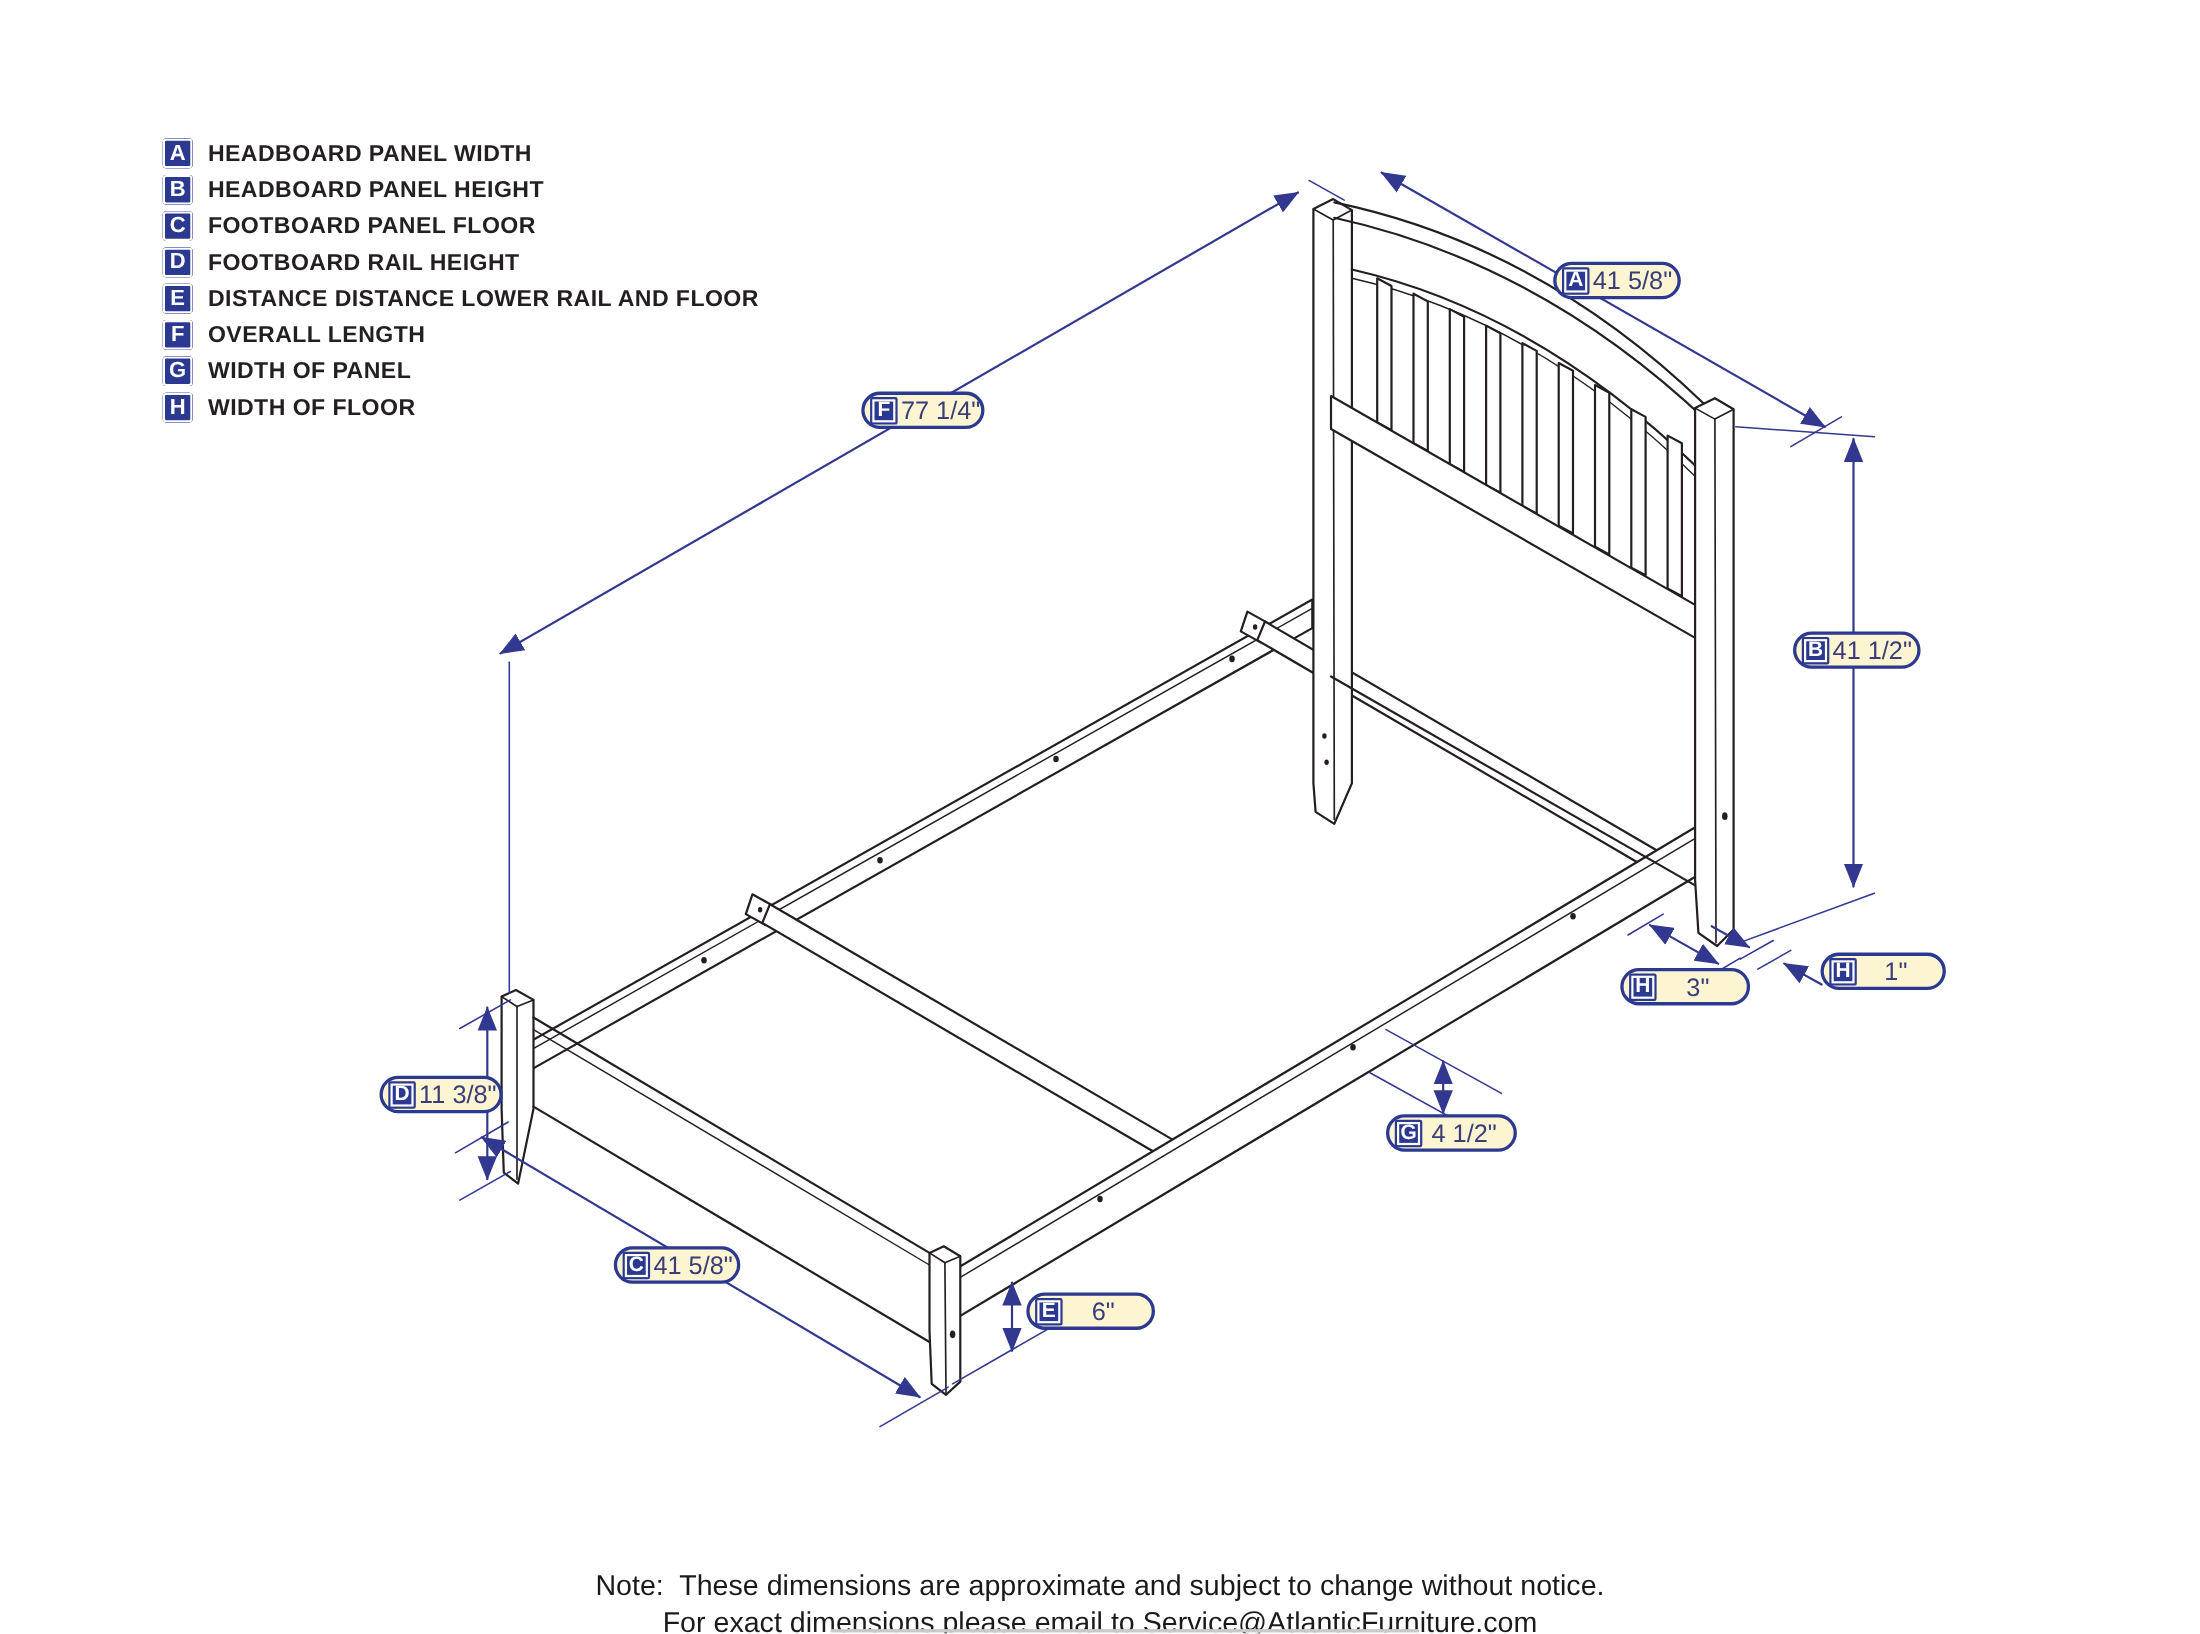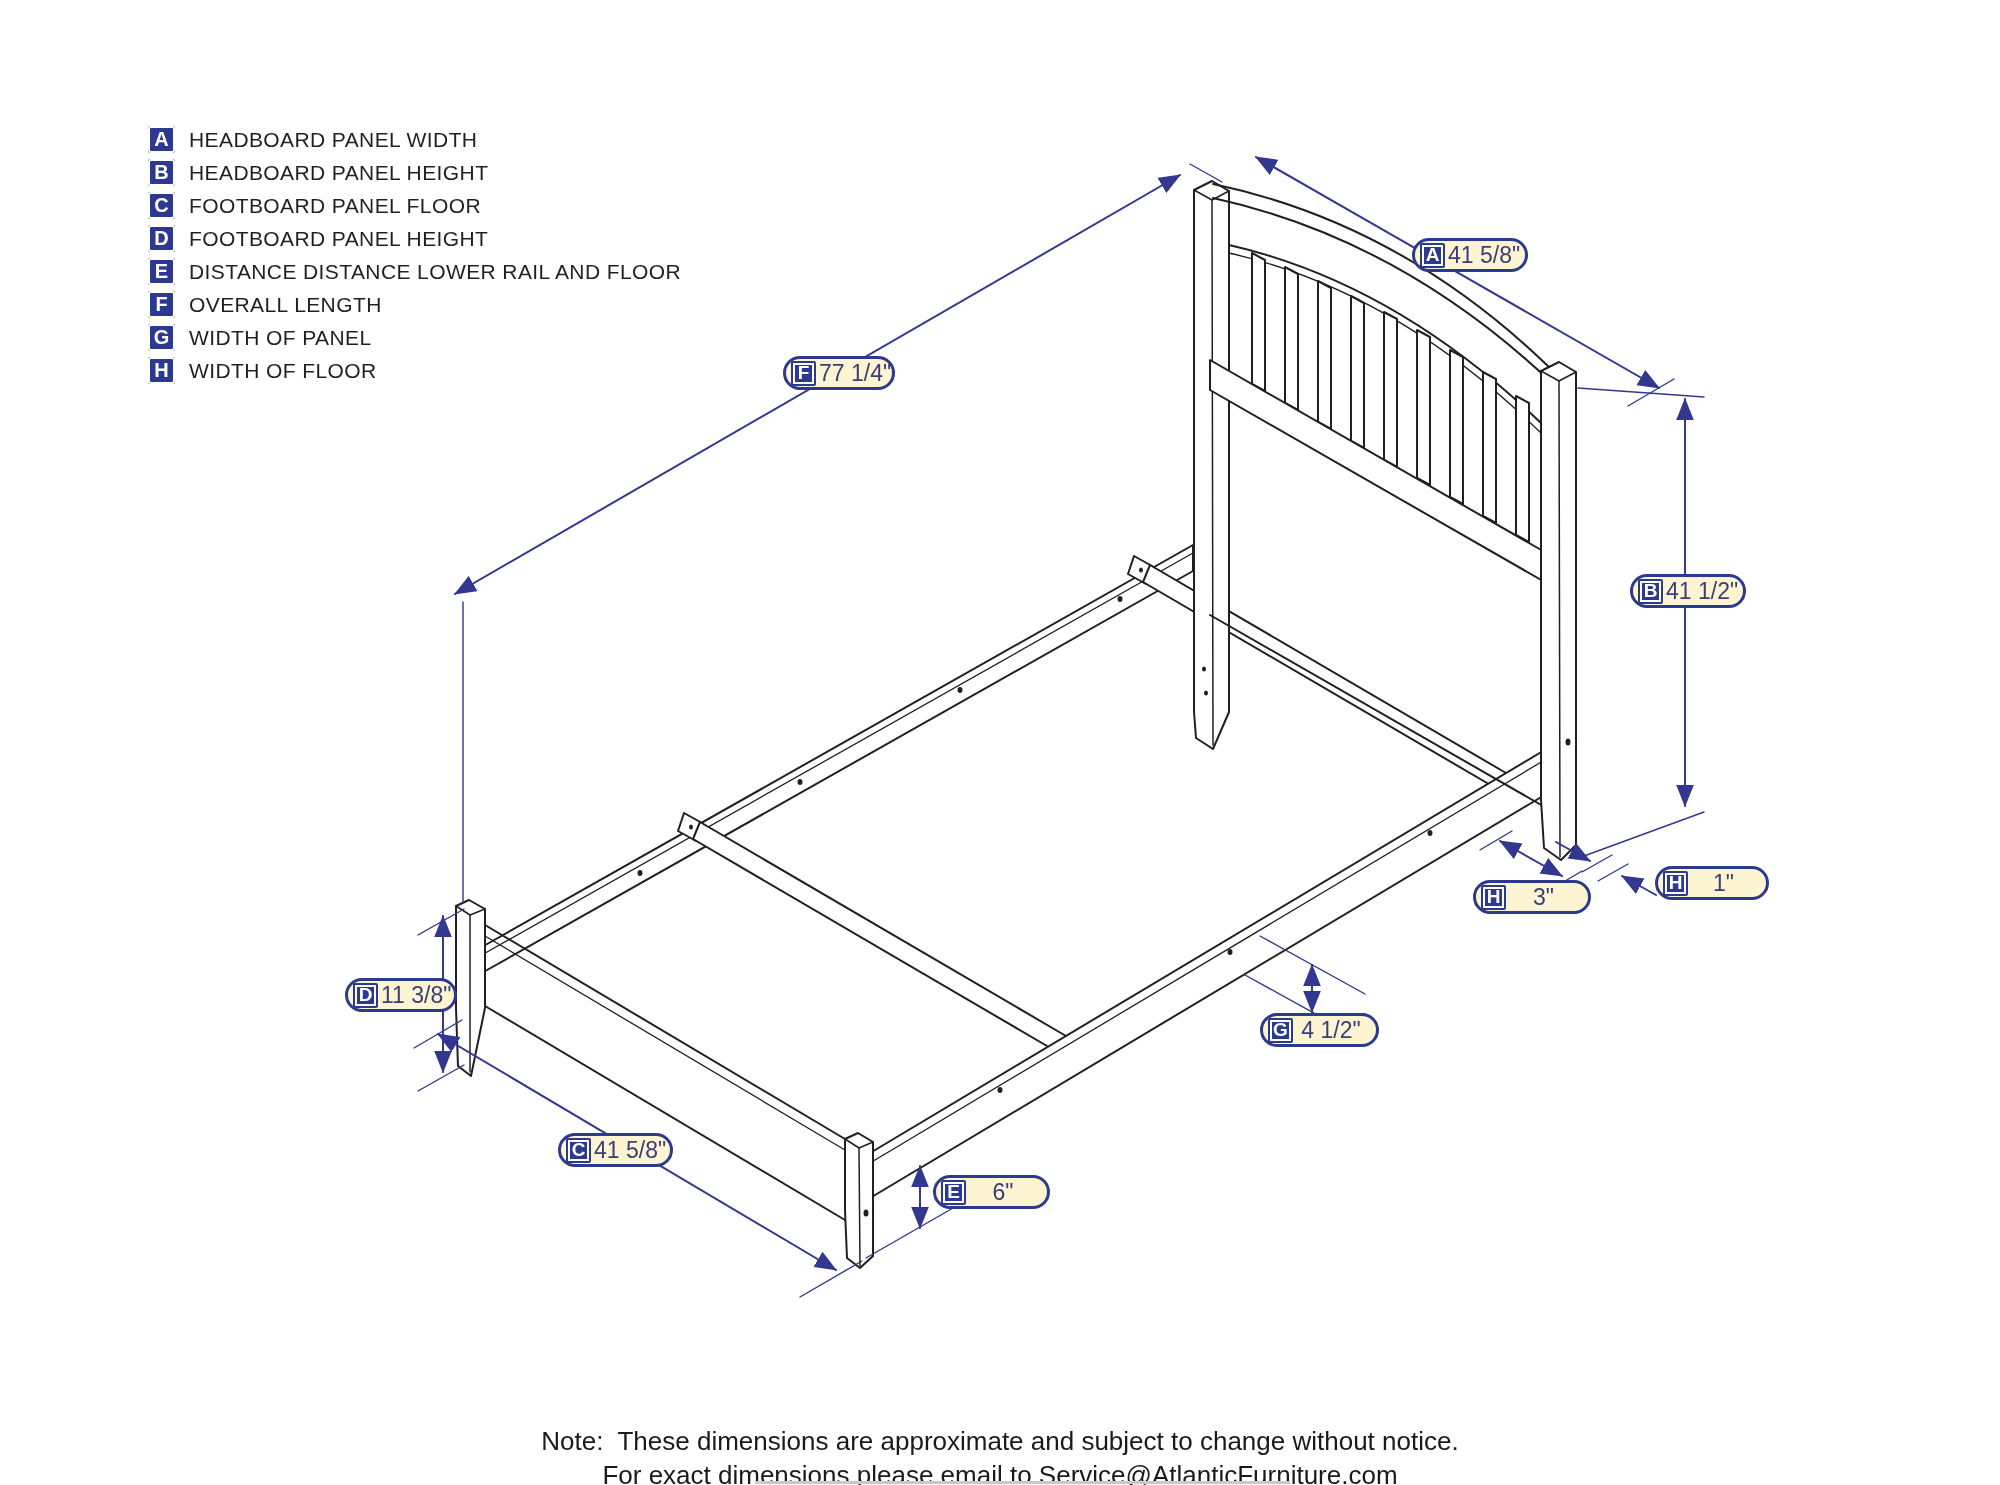--- a/index.html
+++ b/index.html
@@ -7,21 +7,21 @@
          font-family:"Liberation Sans", sans-serif;}
   svg{position:absolute;left:0;top:0;}
 
   
   .legend{position:absolute;left:148px;top:126px;}
   .legend-row{display:flex;align-items:center;height:27px;margin-bottom:6px;}
   .legend-badge{width:27px;height:27px;background:#2b3990;color:#fff;border-radius:3px;
     display:flex;align-items:center;justify-content:center;font-weight:bold;font-size:20px;
     box-shadow:inset 0 0 0 2px #fff, inset 0 0 0 27px #2b3990;}
   .legend-badge span{position:relative;z-index:1;}
-  .legend-label{margin-left:14px;font-weight:normal;font-size:21px;letter-spacing:.4px;color:#231f20;white-space:nowrap;}
+  .legend-label{margin-left:14px;font-weight:bold;font-size:21px;letter-spacing:.4px;color:#231f20;white-space:nowrap;}
 
   
   .callout{position:absolute;height:34px;box-sizing:border-box;display:flex;align-items:center;
     background:#fdf5d2;border:3px solid #2b3990;border-radius:17px;padding:0 7px 0 3px;}
   .callout .badge{width:25px;height:25px;flex:0 0 25px;background:#2b3990;color:#fff;border-radius:2px;
     display:flex;align-items:center;justify-content:center;font-weight:bold;font-size:19px;
     outline:2px solid #fff;outline-offset:-4px;margin-left:2px;}
   .callout .val{flex:1;text-align:center;font-size:23px;color:#3a3d78;white-space:nowrap;padding:0 3px;}
 
   
@@ -176,21 +176,21 @@
     <div class="legend-row">
       <div class="legend-badge">
           <span>C</span>
         </div>
       <div class="legend-label">FOOTBOARD PANEL FLOOR</div>
     </div>
     <div class="legend-row">
       <div class="legend-badge">
           <span>D</span>
         </div>
-      <div class="legend-label">FOOTBOARD PANEL HEIGHT</div>
+      <div class="legend-label">FOOTBOARD RAIL HEIGHT</div>
     </div>
     <div class="legend-row">
       <div class="legend-badge">
           <span>E</span>
         </div>
       <div class="legend-label">DISTANCE DISTANCE LOWER RAIL AND FLOOR</div>
     </div>
     <div class="legend-row">
       <div class="legend-badge">
           <span>F</span>

